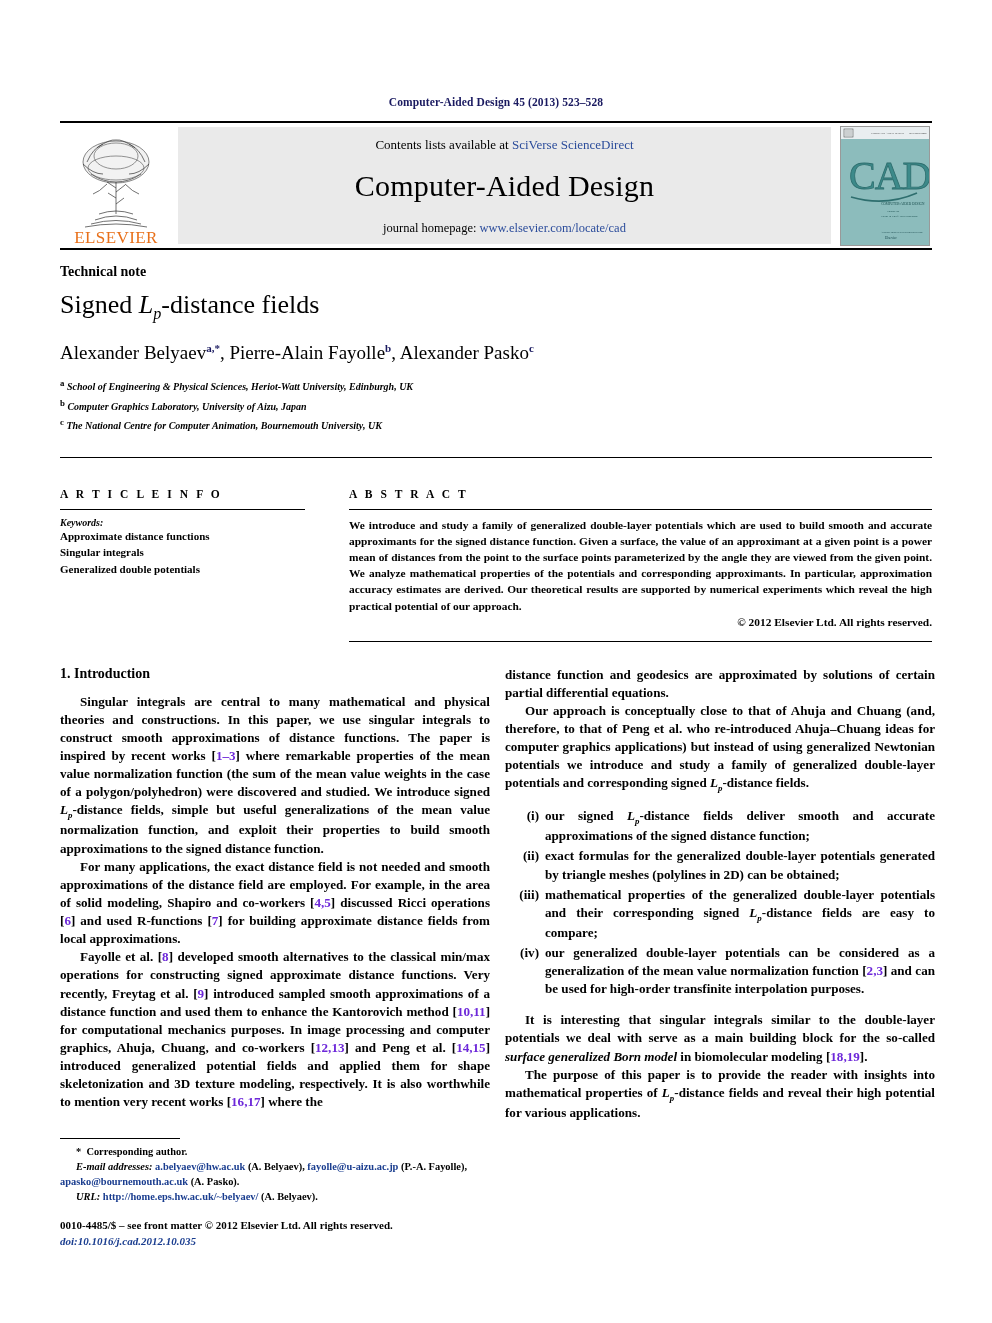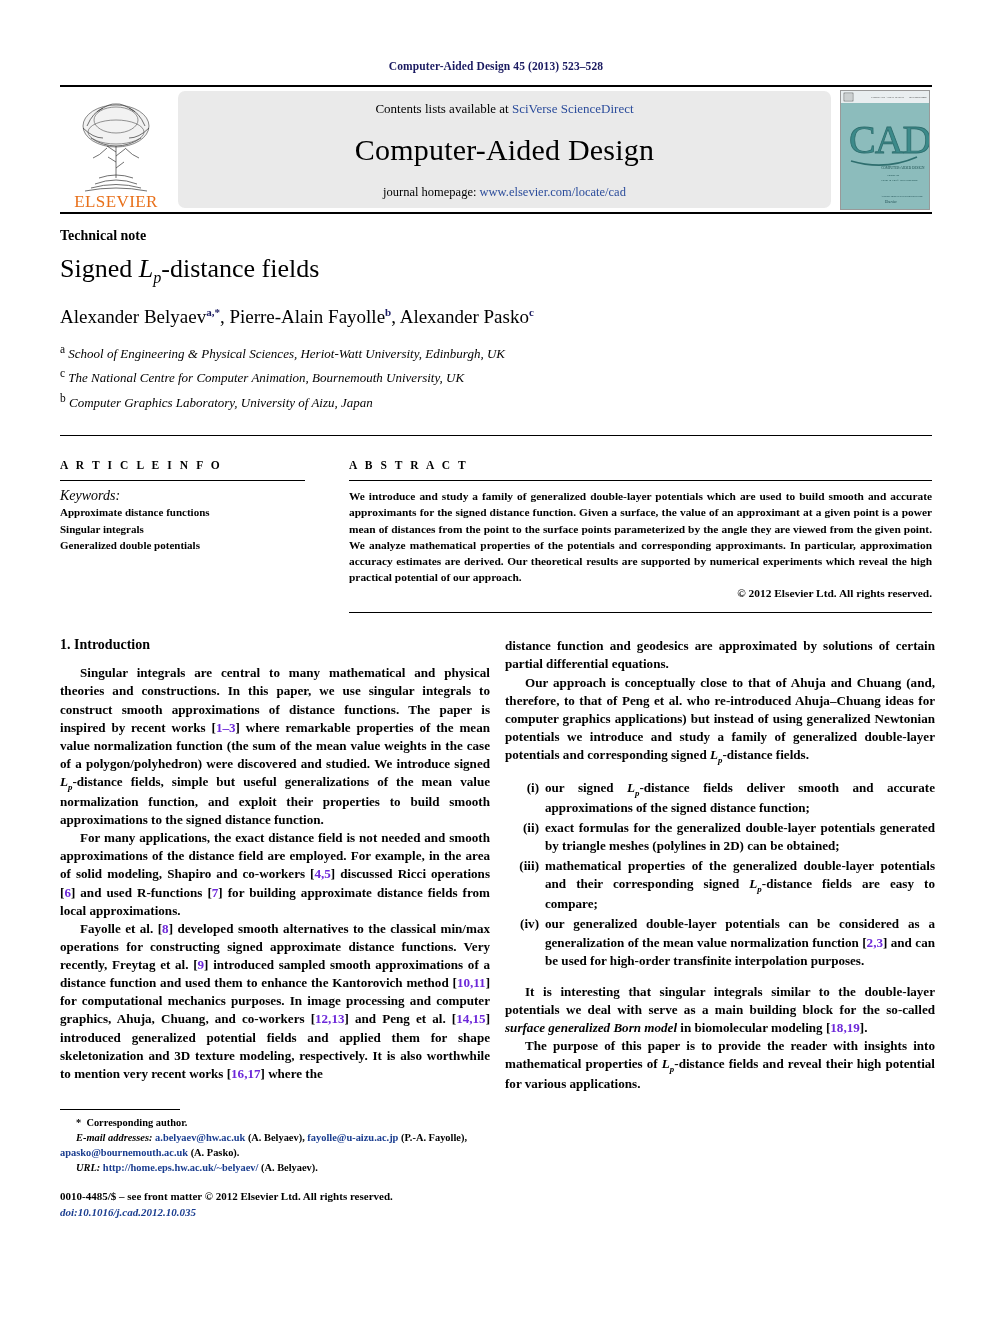--- a/index.html
+++ b/index.html
@@ -24,21 +24,21 @@
   }
 
   
   .running-head {
     text-align: center;
     font-family: "Liberation Serif", serif;
     font-weight: bold;
     font-size: 11.5px;
     color: #1a1a60;
     letter-spacing: 0.1px;
-    padding-top: 60px;
+    padding-top: 96px;
   }
 
   
   .masthead-rule-top {
     border-top: 2.2px solid #000;
     margin-top: 13px;
   }
   .masthead {
     display: flex;
     align-items: stretch;
@@ -66,21 +66,20 @@
   }
   .masthead-center {
     flex: 1 1 auto;
     background: #eaeaea;
     display: flex;
     flex-direction: column;
     align-items: center;
     justify-content: center;
     text-align: center;
     margin: 4px 6px 4px 6px;
-    border-radius: 7px;
   }
   .contents-line {
     font-size: 13px;
     color: #000;
     margin-top: 4px;
   }
   .contents-line .sd-link { color: #2b4c9b; }
   .journal-name {
     font-size: 30px;
     font-family: "Liberation Serif", serif;
@@ -122,45 +121,45 @@
     line-height: 1.15;
   }
   .paper-title .ital { font-style: italic; }
   .paper-title sub { font-size: 0.62em; font-style: italic; }
   .authors {
     font-size: 19px;
     margin: 0 0 12px 0;
   }
   .authors sup { font-size: 0.58em; color:#1a1a60; font-weight:bold;}
   .affiliations {
-    font-size: 13px;
+    font-size: 10px;
     font-style: italic;
-    font-weight: normal;
+    font-weight: bold;
     line-height: 1.62;
   }
   .affiliations sup { font-style: normal; font-size: 0.88em; }
 
   
   .info-abstract {
     display: flex;
     margin-top: 22px;
     border-top: 1.6px solid #000;
-    padding-top: 23px;
+    padding-top: 30px;
     gap: 44px;
   }
   .col-info { width: 245px; flex: 0 0 245px; }
   .col-abstract { flex: 1 1 auto; }
   .sec-head {
     font-size: 11.5px;
     font-weight: bold;
     letter-spacing: 2.6px;
     margin-bottom: 9px;
   }
   .thin-rule { border-top: 1.1px solid #000; margin-bottom: 7px; }
-  .kw-title { font-size: 14px; font-style: italic; font-weight: normal; }
+  .kw-title { font-size: 10px; font-style: italic; font-weight: bold; }
   .kw-list { font-size: 11px; line-height: 1.5; font-weight: bold; }
   .abstract-body {
     font-size: 11.4px;
     line-height: 1.42;
     text-align: justify;
     font-weight: bold;
   }
   .copyright-line {
     text-align: right;
     font-size: 11.4px;
@@ -312,22 +311,22 @@
     <h1 class="paper-title">
       <span>Signed </span><span class="ital">L</span><sub>p</sub><span>-distance fields</span>
     </h1>
     <div class="authors">
       <span>Alexander Belyaev</span><sup>a,*</sup>,
       <span>Pierre-Alain Fayolle</span><sup>b</sup>,
       <span>Alexander Pasko</span><sup>c</sup>
     </div>
     <div class="affiliations">
       <div><sup>a</sup> <span>School of Engineering &amp; Physical Sciences, Heriot-Watt University, Edinburgh, UK</span></div>
+      <div><sup>b</sup> <span>Computer Graphics Laboratory, University of Aizu, Japan</span></div>
       <div><sup>c</sup> <span>The National Centre for Computer Animation, Bournemouth University, UK</span></div>
-      <div><sup>b</sup> <span>Computer Graphics Laboratory, University of Aizu, Japan</span></div>
     </div>
   </div>
 
   <div class="info-abstract">
     <div class="col-info">
       <div class="sec-head">A R T I C L E   I N F O</div>
       <div class="thin-rule"></div>
       <div class="kw-title">Keywords:</div>
       <div class="kw-list">
         <div>Approximate distance functions</div>

